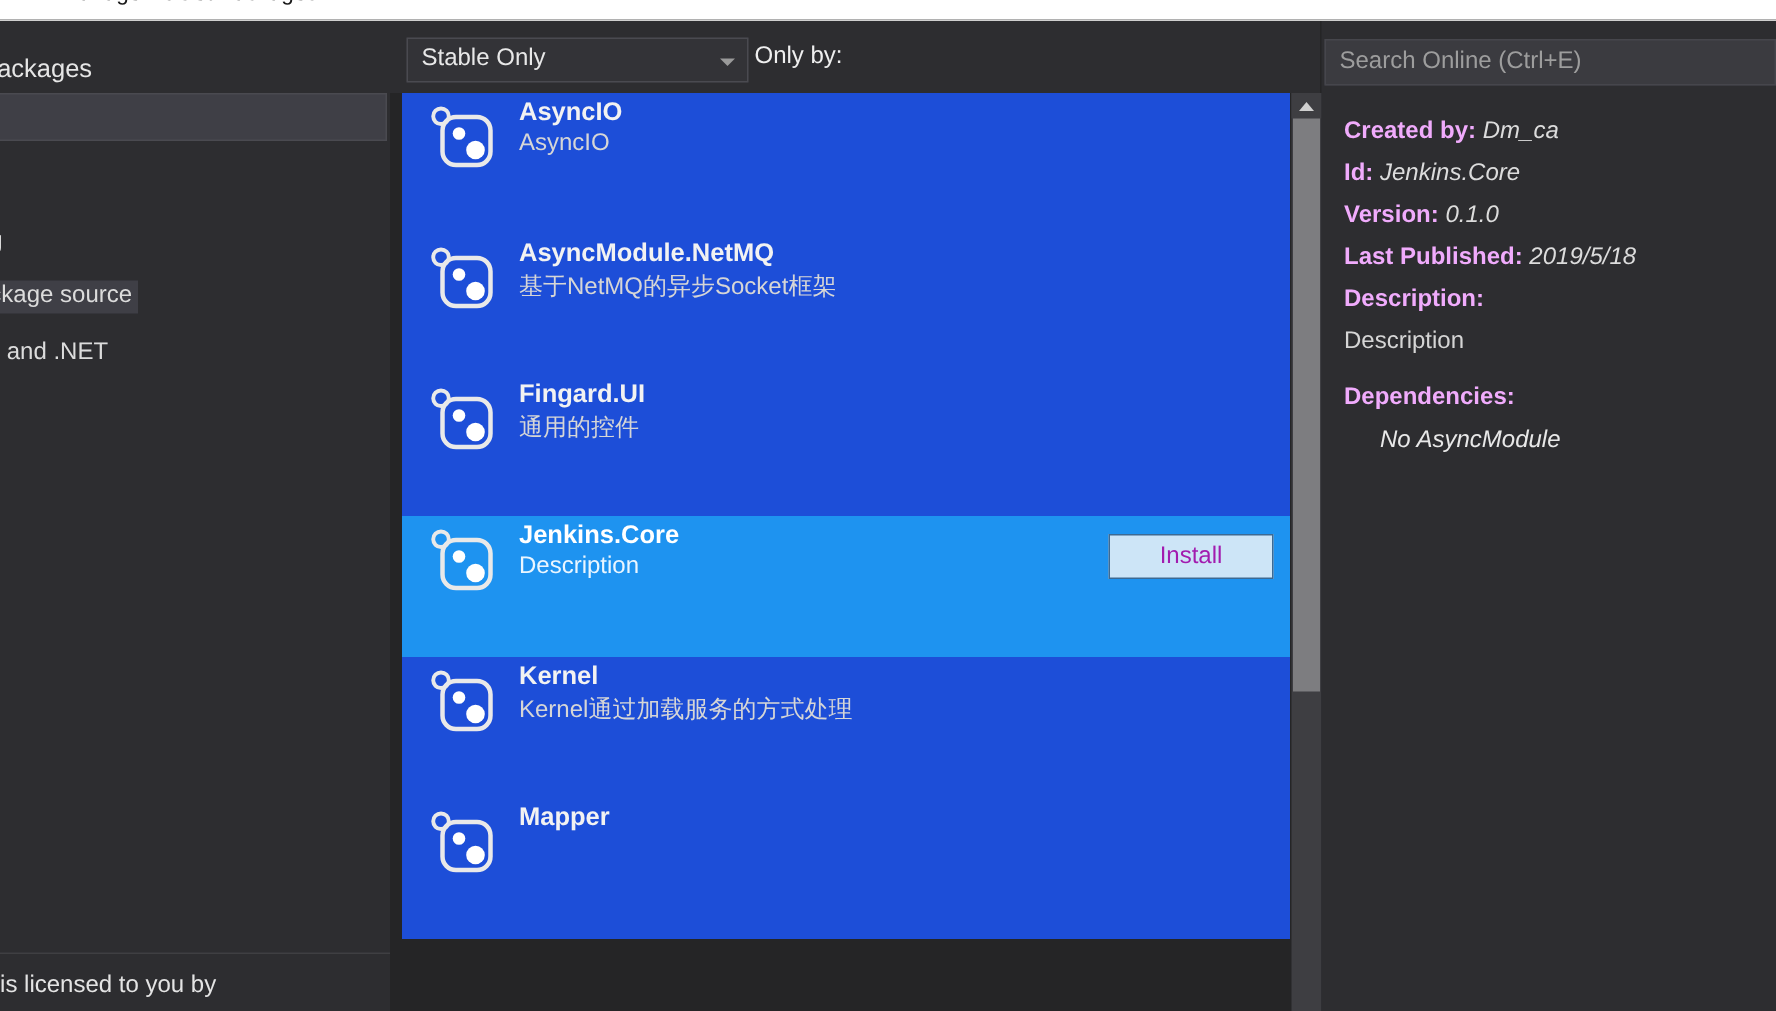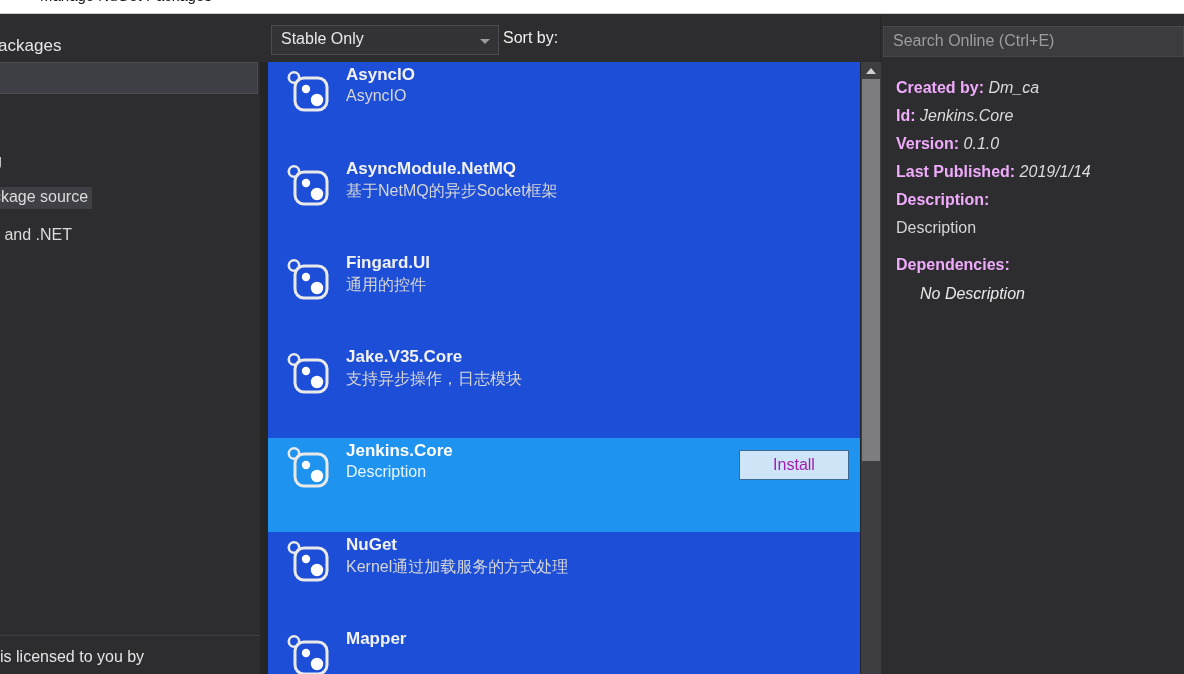--- a/index.html
+++ b/index.html
@@ -277,21 +277,21 @@
     <div class="license-text">ackage is licensed to you by</div>
   </div>
 
   <div class="toolbar">
 
     <div class="combo" id="combo-prerelease">
       <div class="value">Stable Only</div>
       <div class="arrow"></div>
     </div>
 
-    <div class="sortby-label">Sort by:</div>
+    <div class="sortby-label">Only by:</div>
 
   </div>
 
   <div class="list-panel" id="pkg-list">
       <div class="pkg-row">
         <div class="pkg-icon"><svg width="50" height="48" viewBox="0 0 50 48">
             <circle cx="11" cy="9.5" r="5.2" fill="none" stroke="#e9e9e9" stroke-width="2.6"></circle>
             <rect x="12" y="10" width="32" height="32" rx="9" ry="9" fill="none" stroke="#e9e9e9" stroke-width="3"></rect>
             <circle cx="23" cy="21" r="4.2" fill="#ffffff"></circle>
             <circle cx="34" cy="32" r="6.2" fill="#ffffff"></circle>
@@ -311,50 +311,40 @@
       </div>
       <div class="pkg-row">
         <div class="pkg-icon"><svg width="50" height="48" viewBox="0 0 50 48">
             <circle cx="11" cy="9.5" r="5.2" fill="none" stroke="#e9e9e9" stroke-width="2.6"></circle>
             <rect x="12" y="10" width="32" height="32" rx="9" ry="9" fill="none" stroke="#e9e9e9" stroke-width="3"></rect>
             <circle cx="23" cy="21" r="4.2" fill="#ffffff"></circle>
             <circle cx="34" cy="32" r="6.2" fill="#ffffff"></circle>
           </svg></div>
         <div class="pkg-title">Fingard.UI</div>
         <div class="pkg-desc">通用的控件</div>
-      </div>
-      <div class="pkg-row">
-        <div class="pkg-icon"><svg width="50" height="48" viewBox="0 0 50 48">
-            <circle cx="11" cy="9.5" r="5.2" fill="none" stroke="#e9e9e9" stroke-width="2.6"></circle>
-            <rect x="12" y="10" width="32" height="32" rx="9" ry="9" fill="none" stroke="#e9e9e9" stroke-width="3"></rect>
-            <circle cx="23" cy="21" r="4.2" fill="#ffffff"></circle>
-            <circle cx="34" cy="32" r="6.2" fill="#ffffff"></circle>
-          </svg></div>
-        <div class="pkg-title">Jake.V35.Core</div>
-        <div class="pkg-desc">支持异步操作，日志模块</div>
       </div>
       <div class="pkg-row selected">
         <div class="pkg-icon"><svg width="50" height="48" viewBox="0 0 50 48">
             <circle cx="11" cy="9.5" r="5.2" fill="none" stroke="#e9e9e9" stroke-width="2.6"></circle>
             <rect x="12" y="10" width="32" height="32" rx="9" ry="9" fill="none" stroke="#e9e9e9" stroke-width="3"></rect>
             <circle cx="23" cy="21" r="4.2" fill="#ffffff"></circle>
             <circle cx="34" cy="32" r="6.2" fill="#ffffff"></circle>
           </svg></div>
         <div class="pkg-title">Jenkins.Core</div>
         <div class="pkg-desc">Description</div>
         <div class="install-btn">Install</div>
       </div>
       <div class="pkg-row">
         <div class="pkg-icon"><svg width="50" height="48" viewBox="0 0 50 48">
             <circle cx="11" cy="9.5" r="5.2" fill="none" stroke="#e9e9e9" stroke-width="2.6"></circle>
             <rect x="12" y="10" width="32" height="32" rx="9" ry="9" fill="none" stroke="#e9e9e9" stroke-width="3"></rect>
             <circle cx="23" cy="21" r="4.2" fill="#ffffff"></circle>
             <circle cx="34" cy="32" r="6.2" fill="#ffffff"></circle>
           </svg></div>
-        <div class="pkg-title">NuGet</div>
+        <div class="pkg-title">Kernel</div>
         <div class="pkg-desc">Kernel通过加载服务的方式处理</div>
       </div>
       <div class="pkg-row">
         <div class="pkg-icon"><svg width="50" height="48" viewBox="0 0 50 48">
             <circle cx="11" cy="9.5" r="5.2" fill="none" stroke="#e9e9e9" stroke-width="2.6"></circle>
             <rect x="12" y="10" width="32" height="32" rx="9" ry="9" fill="none" stroke="#e9e9e9" stroke-width="3"></rect>
             <circle cx="23" cy="21" r="4.2" fill="#ffffff"></circle>
             <circle cx="34" cy="32" r="6.2" fill="#ffffff"></circle>
           </svg></div>
         <div class="pkg-title">Mapper</div>
@@ -383,27 +373,27 @@
       <div class="det-line">
         <b>Id:</b>
         <span class="det-value">Jenkins.Core</span>
       </div>
       <div class="det-line">
         <b>Version:</b>
         <span class="det-value">0.1.0</span>
       </div>
       <div class="det-line">
         <b>Last Published:</b>
-        <span class="det-value">2019/1/14</span>
+        <span class="det-value">2019/5/18</span>
       </div>
       <div class="det-line">
         <b>Description:</b>
       </div>
       <div class="det-plain">Description</div>
       <div class="det-gap"></div>
       <div class="det-line">
         <b>Dependencies:</b>
       </div>
-      <div class="det-nodeps">No Description</div>
+      <div class="det-nodeps">No AsyncModule</div>
     </div>
   </div>
 
 </div>
 
 </body></html>

